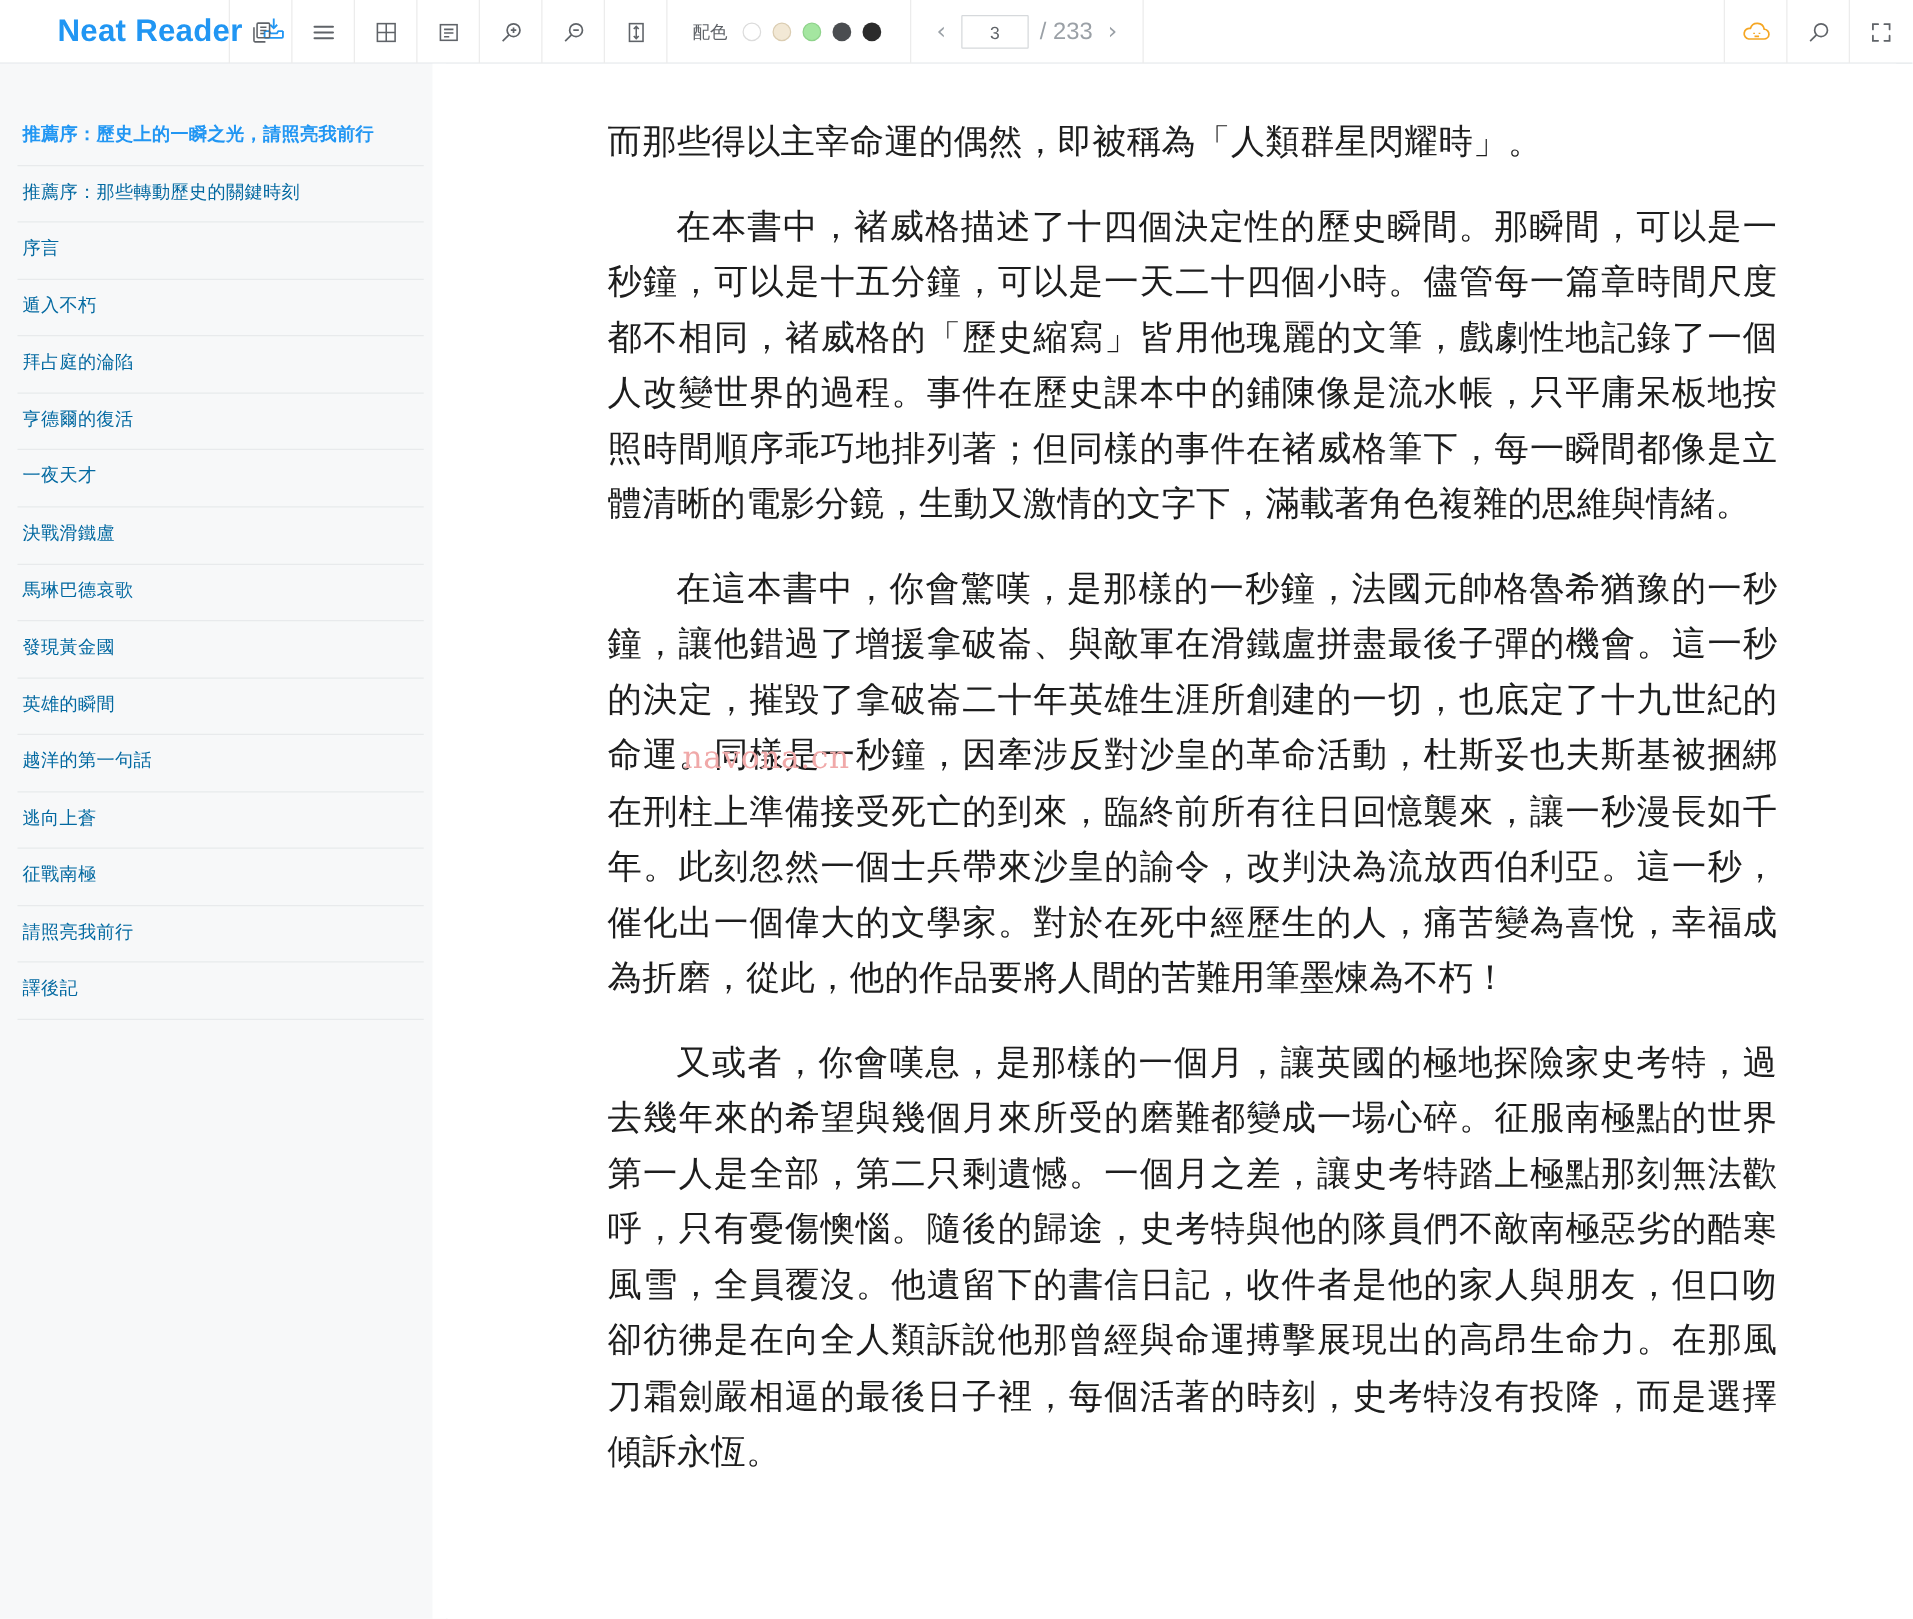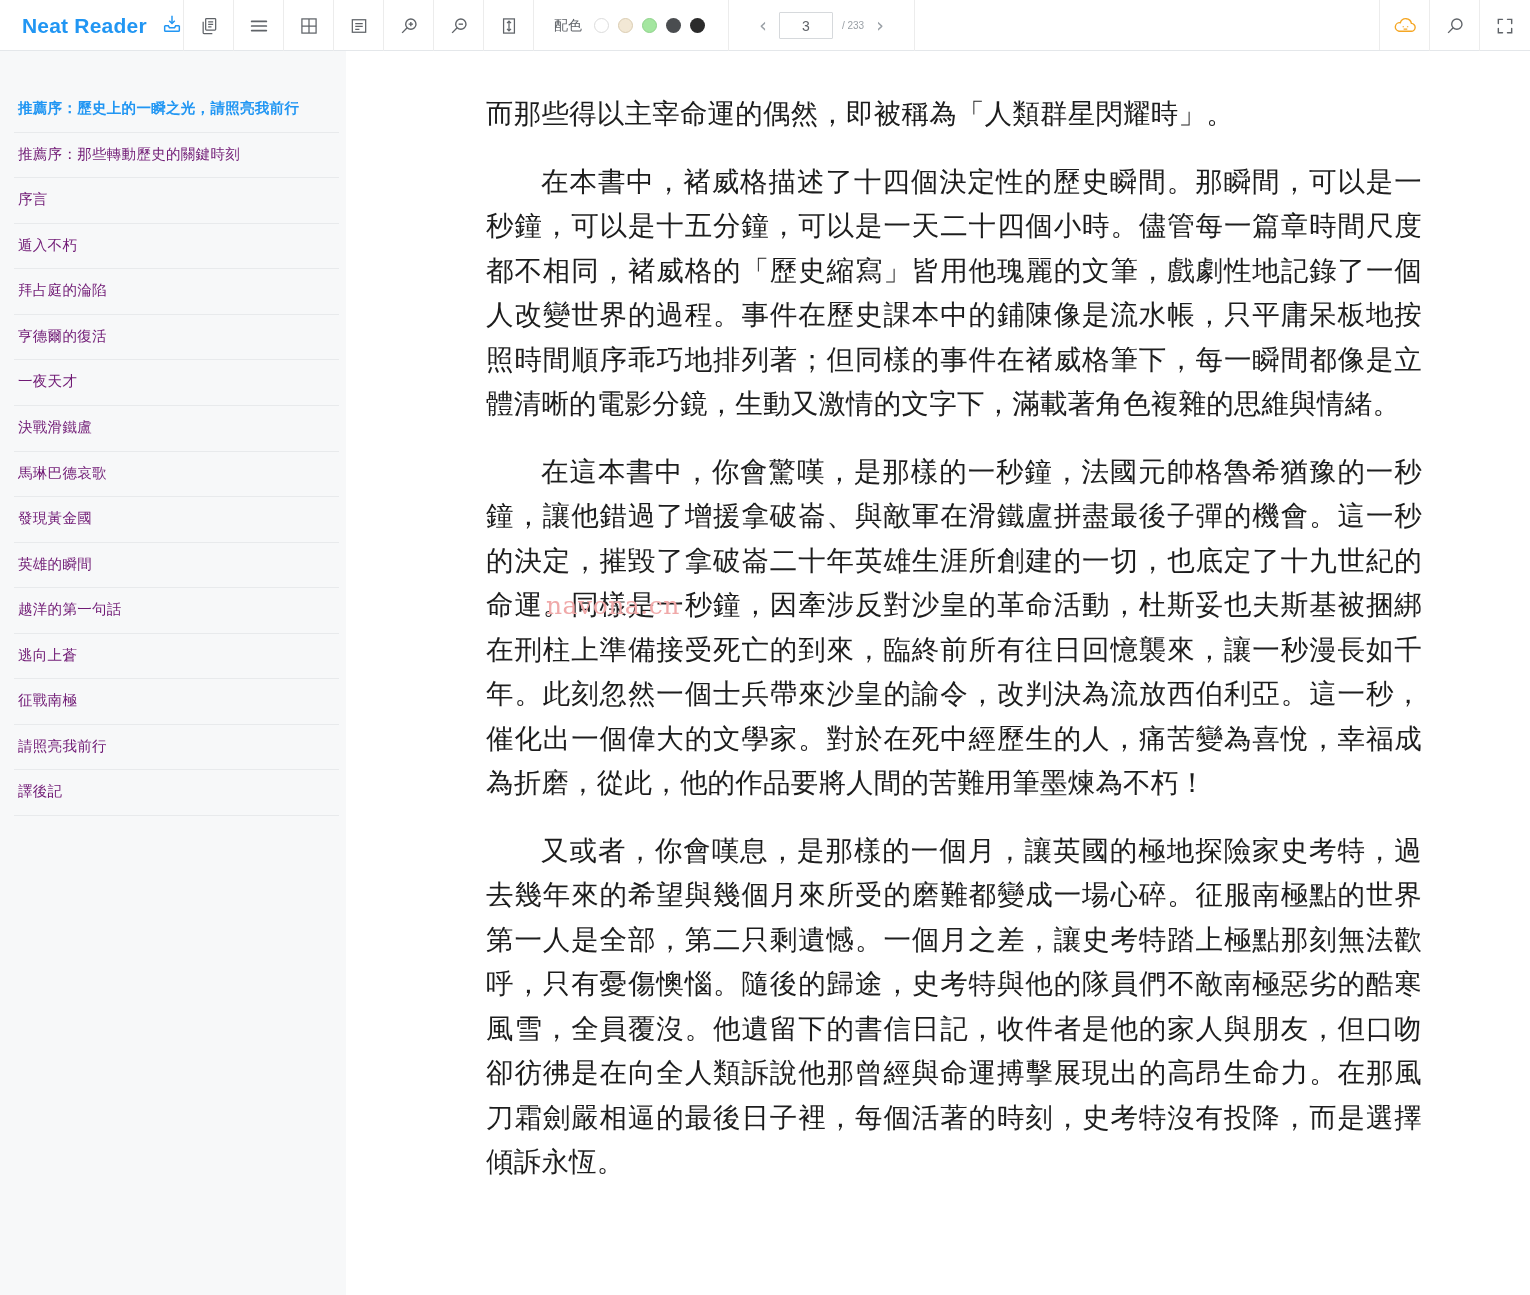--- a/index.html
+++ b/index.html
@@ -34,24 +34,25 @@
 
   .tb-brand {
     width: 184px;
     padding-left: 22px;
     justify-content: flex-start;
     gap: 14px;
   }
 
   .brand-text {
     color: #2196f3;
-    font-size: 21px;
+    font-size: 25px;
     font-weight: bold;
     letter-spacing: 0.2px;
     white-space: nowrap;
+    margin-left: 24px;
   }
 
   .tb-icon { width: 50px; cursor: pointer; }
   .tb-icon svg { display: block; }
 
   .tb-color {
     width: 195px;
     gap: 9px;
     padding-left: 20px;
     justify-content: flex-start;
@@ -89,21 +90,21 @@
     border: 1px solid #d6d9dc;
     background: #fff;
     text-align: center;
     font-size: 14px;
     color: #5f6368;
     border-radius: 1px;
     outline: none;
     font-family: "Liberation Sans", sans-serif;
   }
   .pg-total {
-    font-size: 10px;
+    font-size: 19px;
     color: #9aa0a6;
     white-space: nowrap;
   }
 
   .tb-spacer { flex: 1; border-right: 1px solid #ececec; }
 
   .tb-right-group { display: flex; align-items: stretch; }
 
   
   #sidebar {
@@ -114,21 +115,21 @@
     background: #f7f8f9;
     border-right: 1px solid #e0e2e5;
     overflow: hidden;
     padding-top: 36px;
   }
 
   .toc-item {
     margin: 0 18px 0 14px;
     padding: 12px 4px 13px 4px;
     font-size: 14.5px;
-    color: #701a75;
+    color: #0369a1;
     border-bottom: 1px solid #e8eaec;
     cursor: pointer;
     line-height: 1.35;
     letter-spacing: 0.3px;
     font-family: "DejaVu Sans", sans-serif;
     white-space: nowrap;
   }
   .toc-item.active {
     color: #2196f3;
     font-weight: bold;

